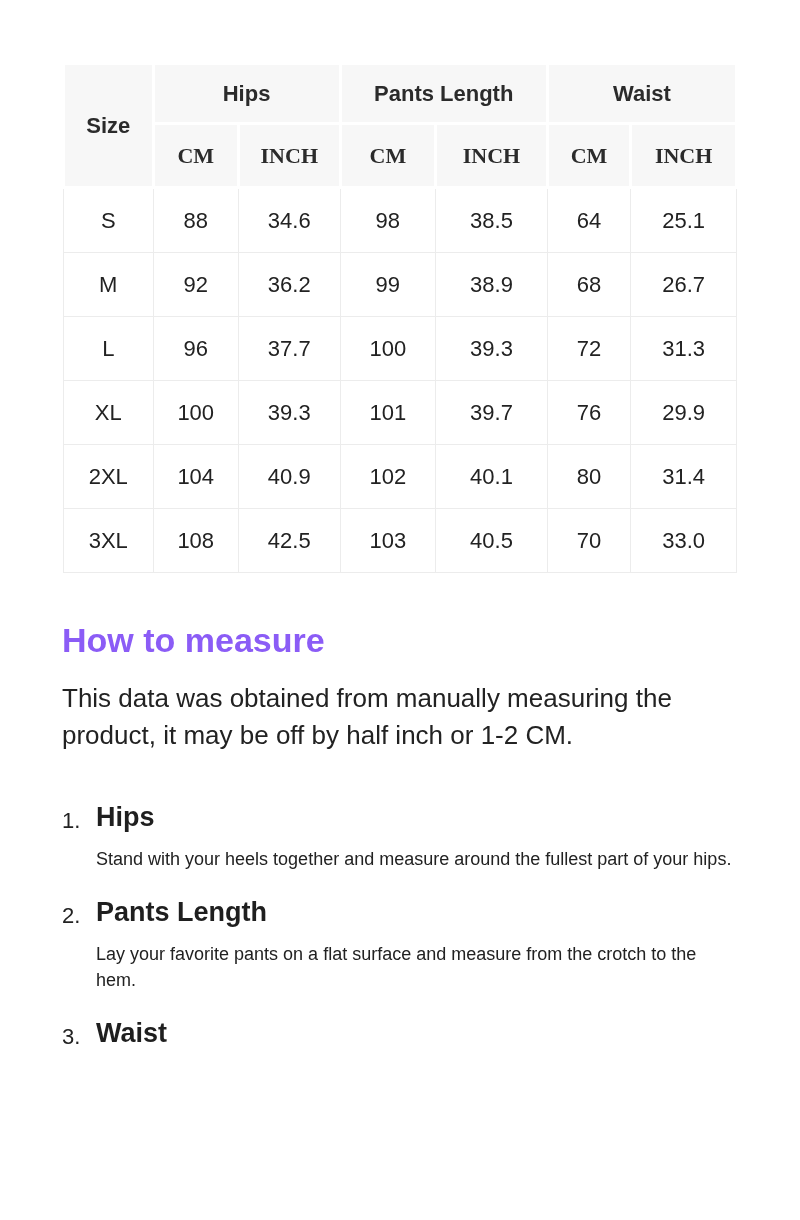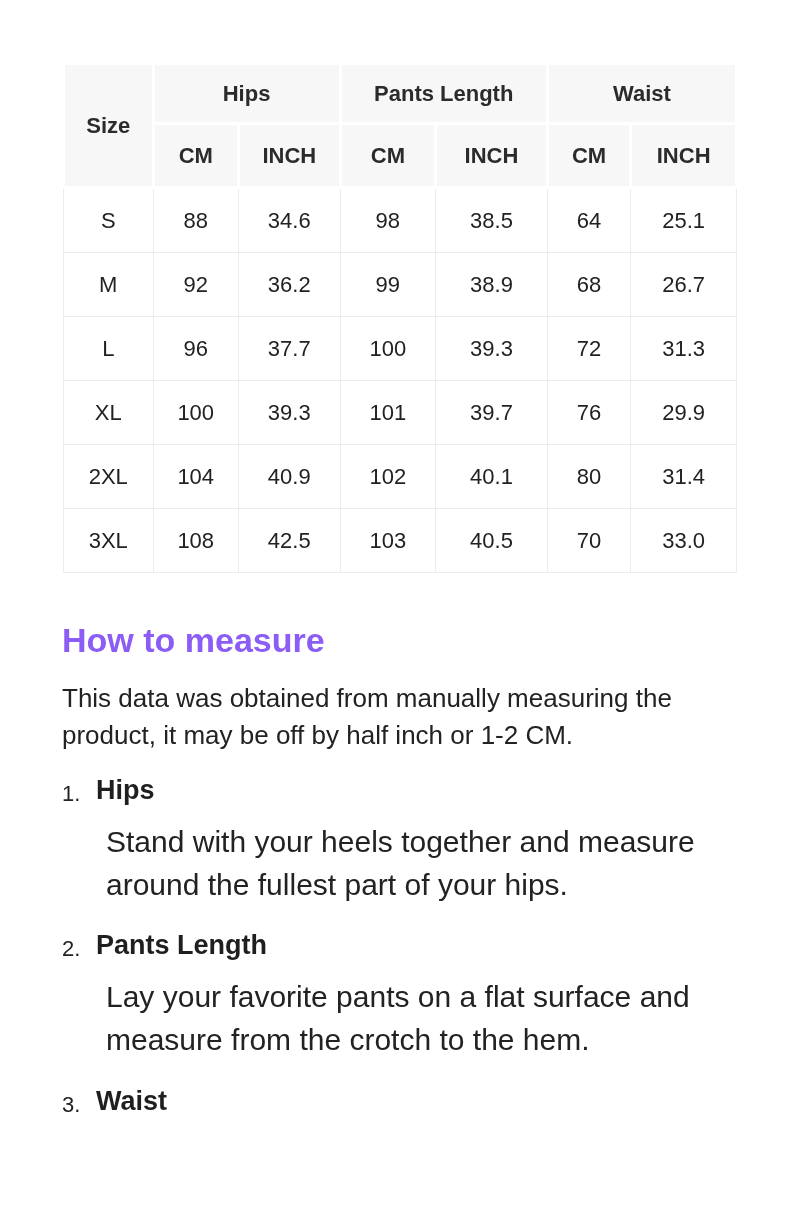--- a/index.html
+++ b/index.html
@@ -23,40 +23,40 @@
     font-size: 22px;
     padding: 0;
   }
   .size-chart thead th {
     background: #f7f7f7;
     border: 3px solid #ffffff;
     font-weight: bold;
     color: #2b2b2b;
   }
   .size-chart thead tr.group-row th { height: 57px; }
-  .size-chart thead tr.unit-row th { height: 61px; }
+  .size-chart thead tr.unit-row th { height: 61px; font-family: Liberation Serif, serif; }
   .size-chart tbody td, .size-chart tbody th {
     border: 1px solid #ececec;
     height: 63px;
     font-weight: normal;
     background: #ffffff;
     color: #222222;
   }
 
   
   h1.htm-title {
     font-size: 34px;
     font-weight: bold;
     margin: 48px 0 20px 0;
     color: #8b5cf6;
   }
   p.htm-intro {
     font-size: 26px;
     line-height: 1.44;
-    margin: 0 0 20px 0;
+    margin: 0 0 47px 0;
   }
   ol.measure-list {
     list-style: none;
     margin: 0;
     padding: 0;
   }
   li.measure-item { display: flex; }
   .item-num {
     flex: none;
     width: 34px;
@@ -65,23 +65,23 @@
     color: #222222;
   }
   .item-body { flex: 1; min-width: 0; }
   .item-title {
     font-size: 27px;
     font-weight: bold;
     margin: 0 0 14px 0;
     color: #1f1f1f;
   }
   .item-text {
-    font-size: 30px;
+    font-size: 18px;
     line-height: 1.44;
-    margin: 0 0 24px 10px;
+    margin: 0 0 24px 0;
   }
 </style>
 </head>
 <body>
 
 <div class="page">
 
   <table class="size-chart">
     <colgroup>
       <col style="width:13.3%">

